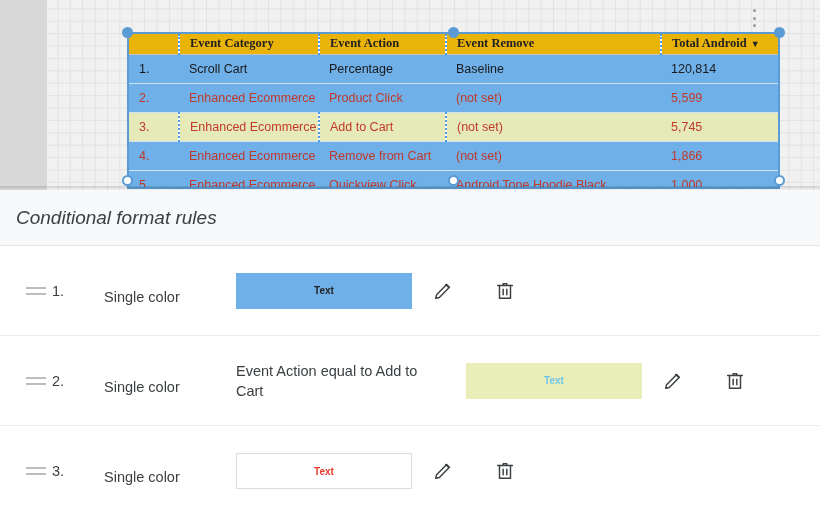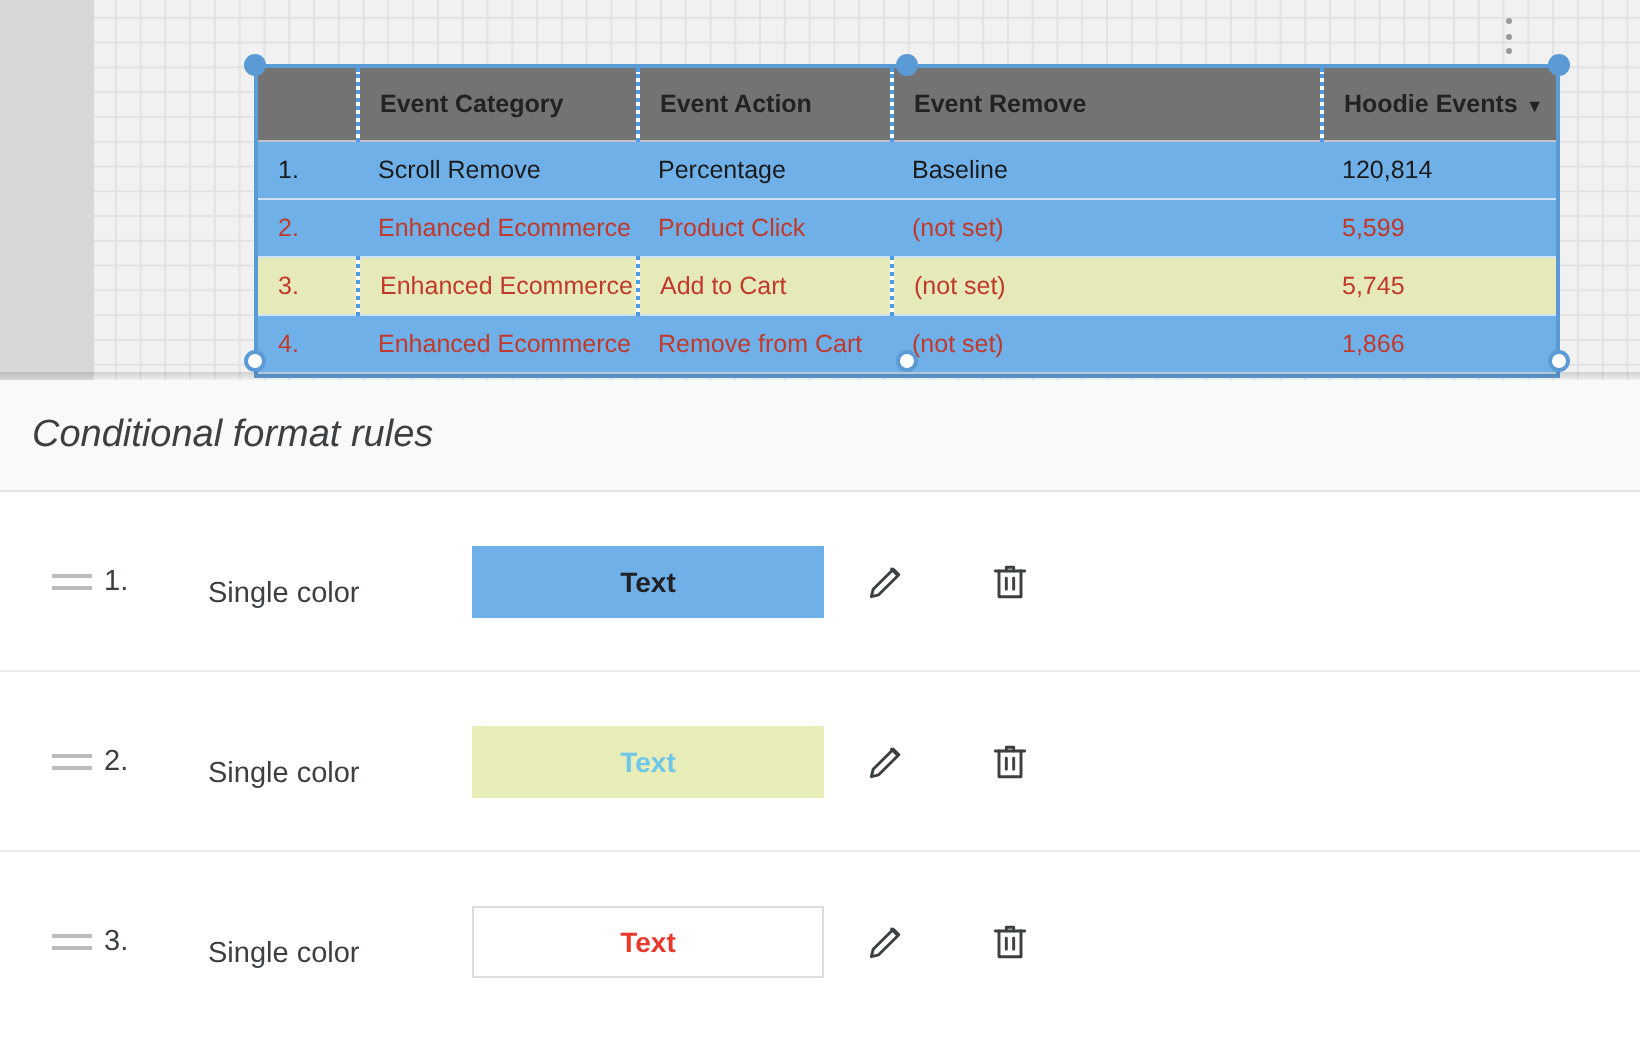--- a/index.html
+++ b/index.html
@@ -61,22 +61,23 @@
   .handle.h-bl { left: 122px; top: 175px; background: #ffffff; border: 2px solid #5b9bd5; }
   .handle.h-bm { left: 448px; top: 175px; background: #ffffff; border: 2px solid #5b9bd5; }
   .handle.h-br { left: 774px; top: 175px; background: #ffffff; border: 2px solid #5b9bd5; }
 
   table.rpt { border-collapse: collapse; width: 100%; table-layout: fixed; }
   table.rpt th, table.rpt td {
     font-size: 12.5px; padding: 0 10px; height: 29px; text-align: left;
     white-space: nowrap; overflow: hidden; vertical-align: middle;
   }
   table.rpt th {
-    background: #737373; color: #222222; font-weight: bold; height: 36px;
+    background: #eab308; color: #222222; font-weight: bold; height: 20px;
     border-bottom: 1px solid #c4c4c4;
+    font-family: Liberation Serif, serif;
   }
   th.col-idx { width: 50px; }
   th.col-cat { width: 140px; }
   th.col-act { width: 127px; }
   th.col-lab { width: 215px; }
   th.col-tot { width: 121px; text-align: right; }
   td.num, th.col-tot { text-align: right; }
   td.idx { color: #1a1a1a; }
   .dotsep { border-left: 2px dotted #4d9be8 !important; }
   .sortcaret { font-size: 9px; margin-left: 4px; }
@@ -108,21 +109,21 @@
   }
   .drag-handle i { display: block; height: 2px; background: #bdbdbd; width: 20px; }
   .rule-index { width: 52px; flex: 0 0 52px; font-size: 14.5px; color: #3c4043; }
   .rule-type { width: 132px; flex: 0 0 132px; font-size: 14.5px; color: #3c4043; margin-top: 12px; }
   .rule-cond {
     flex: 1 1 auto; font-size: 14.5px; color: #3c4043; line-height: 20px;
     padding-right: 18px; max-width: 230px;
   }
   .swatch {
     flex: 0 0 176px; width: 176px; height: 36px; display: flex;
-    align-items: center; justify-content: center; font-size: 14px;
+    align-items: center; justify-content: center; font-size: 10px;
     font-weight: bold; cursor: pointer;
   }
   .swatch.outlined { border: 1px solid #dadce0; background: #ffffff; }
   .icon-btn {
     flex: 0 0 62px; width: 62px; display: flex; align-items: center;
     justify-content: center; cursor: pointer;
   }
   .icon-btn svg { display: block; }
 </style>
 </head>
@@ -141,27 +142,27 @@
     </div>
 
     <div class="table-widget">
       <table class="rpt">
         <thead>
           <tr>
             <th class="col-idx"></th>
             <th class="col-cat dotsep">Event Category</th>
             <th class="col-act dotsep">Event Action</th>
             <th class="col-lab dotsep">Event Remove</th>
-            <th class="col-tot dotsep"><span>Hoodie Events</span><span class="sortcaret">▼</span></th>
+            <th class="col-tot dotsep"><span>Total Android</span><span class="sortcaret">▼</span></th>
           </tr>
         </thead>
         <tbody>
           <tr class="r-blue">
             <td class="idx">1.</td>
-            <td>Scroll Remove</td>
+            <td>Scroll Cart</td>
             <td>Percentage</td>
             <td>Baseline</td>
             <td class="num">120,814</td>
           </tr>
           <tr class="r-blue red">
             <td class="idx">2.</td>
             <td>Enhanced Ecommerce</td>
             <td>Product Click</td>
             <td>(not set)</td>
             <td class="num">5,599</td>
@@ -234,20 +235,21 @@
       </div>
     </div>
 
     <div class="rule-row">
       <div class="drag-handle">
           <i></i>
           <i></i>
         </div>
       <div class="rule-index">2.</div>
       <div class="rule-type">Single color</div>
+      <div class="rule-cond">Event Action equal to Add to Cart</div>
       <div class="swatch" style="background:#e9edb8;color:#6ec6ea;">Text</div>
       <div class="icon-btn">
         <span>
           <svg width="22" height="22" viewBox="0 0 24 24" fill="none" stroke="#3c4043" stroke-width="1.6" stroke-linecap="round" stroke-linejoin="round">
               <path d="M4 20l4-1 11-11-3-3L5 16z"></path>
               <path d="M15 5l3 3"></path>
             </svg>
         </span>
       </div>
       <div class="icon-btn">

